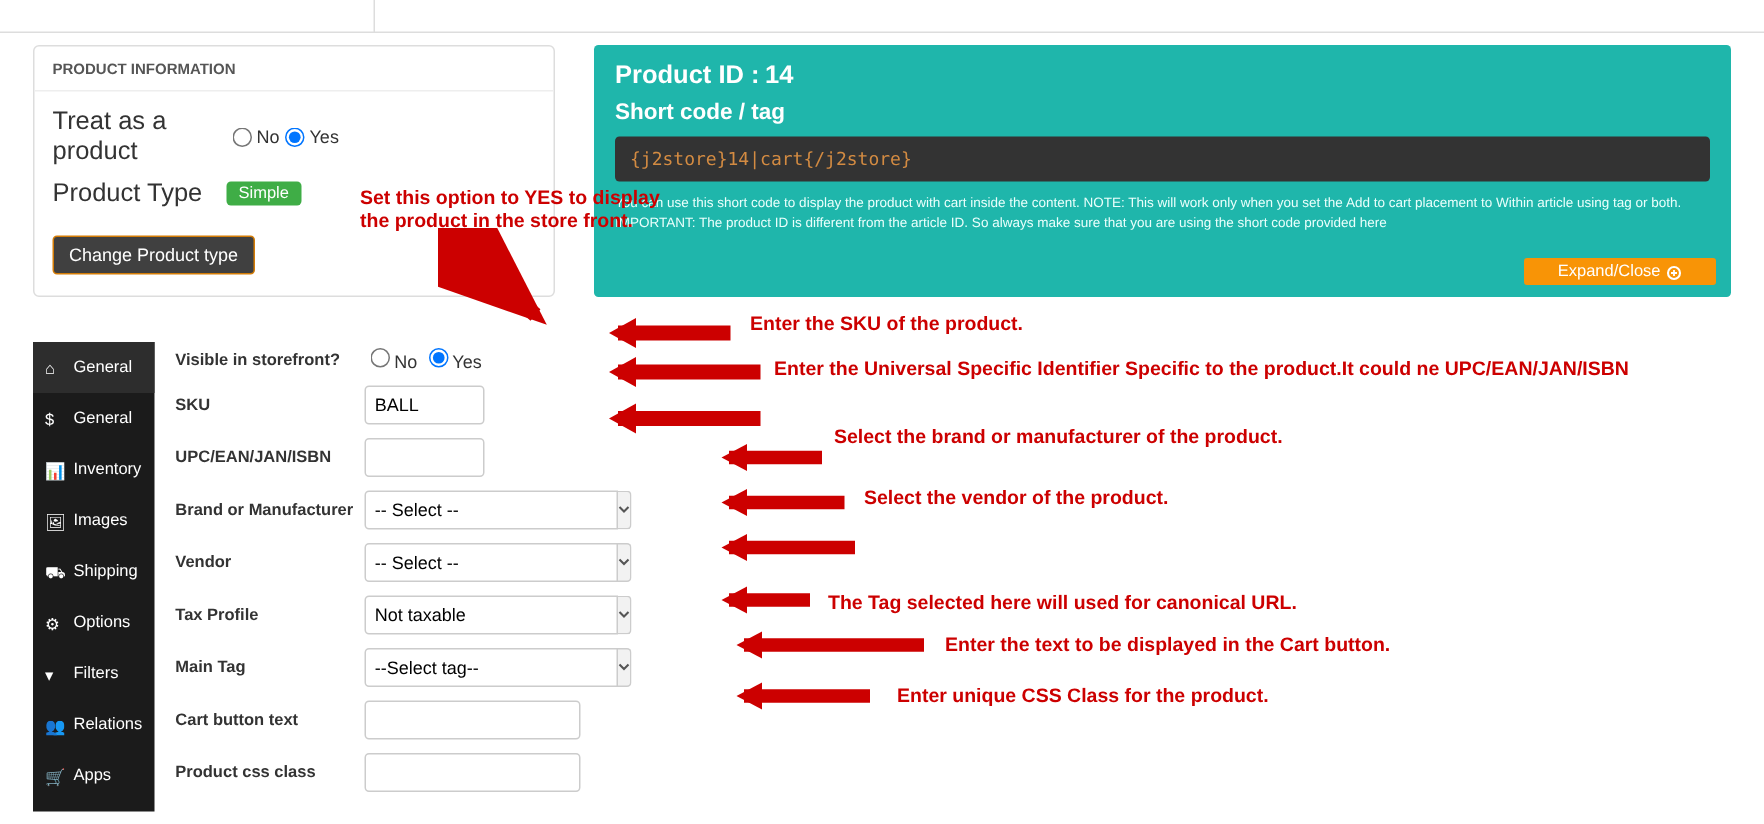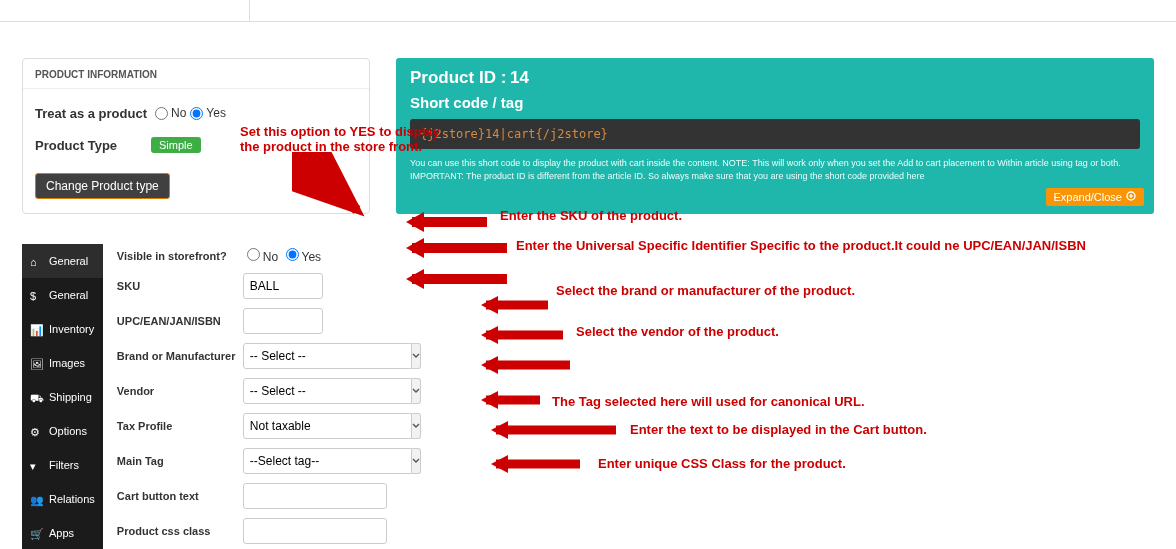--- a/index.html
+++ b/index.html
@@ -35,21 +35,20 @@
   }
   
   .top-row {
     display: flex;
     gap: 26px;
     margin-bottom: 30px;
   }
   .panel-left, .panel-right {
     border: 1px solid #ddd;
     border-radius: 4px;
-    margin-top: 28px;
   }
   .panel-left {
     flex: 0 0 348px;
     background: #fff;
   }
   .panel-heading {
     font-size: 10px;
     font-weight: bold;
     color: #555;
     padding: 10px 12px 8px 12px;
@@ -59,22 +58,22 @@
     padding: 10px 12px 14px 12px;
   }
   .form-row {
     display: flex;
     align-items: center;
     min-height: 28px;
     margin-bottom: 4px;
   }
   .form-row label {
     flex: 0 0 116px;
-    font-size: 13px;
-    font-weight: bold;
+    font-size: 17px;
+    font-weight: normal;
     color: #333;
   }
   .form-row .field {
     flex: 1;
     display: flex;
     align-items: center;
   }
   .radio-group { font-size: 12px; }
   .radio-group input { margin: 0 3px 0 4px; }
   .badge-simple {
@@ -116,24 +115,24 @@
     margin-bottom: 8px;
   }
   .panel-right .note { font-size: 9px; color: #eafffc; line-height: 1.4; }
   .expand-btn {
     position: absolute;
     right: 10px;
     bottom: 8px;
     background: #f89406;
     color: #fff;
     font-size: 11px;
-    padding: 3px 8px;
+    padding: 3px 23px;
     border-radius: 2px;
     cursor: pointer;
-    display:flex; align-items:flex-start; gap:4px;
+    display:flex; align-items:flex-end; gap:4px;
   }
   .expand-btn svg { width:10px;height:10px; }
 
   
   .lower-row { display: flex; gap: 14px; }
   .side-nav {
     flex: 0 0 80px;
     background: #1b1b1b;
     padding: 0;
   }

